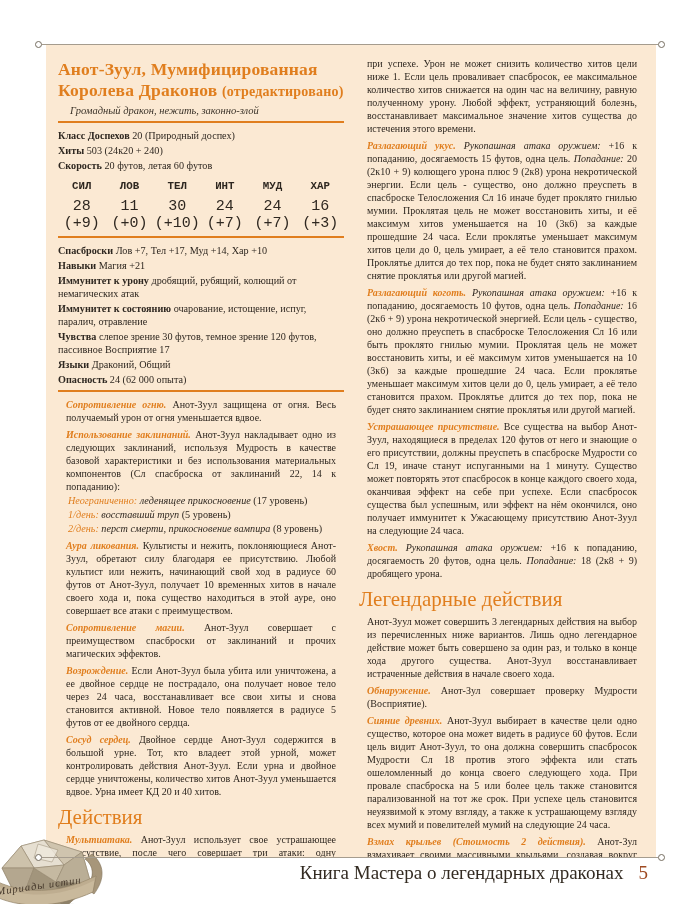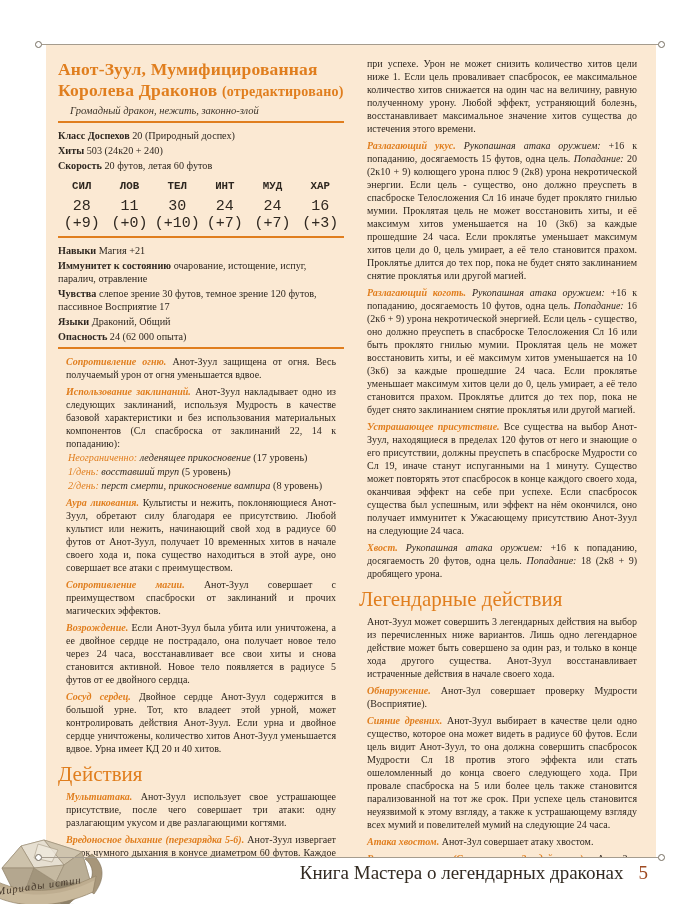--- a/index.html
+++ b/index.html
@@ -102,21 +102,23 @@
           <div class="aval">24 (+7)</div>
         </div>
       <div class="ab">
           <div class="abbr">ХАР</div>
           <div class="aval">16 (+3)</div>
         </div>
     </div>
 
     <hr class="orule">
 
+    <p class="stat"><b>Спасброски</b> <span>Лов +7, Тел +17, Муд +14, Хар +10</span></p>
     <p class="stat"><b>Навыки</b> <span>Магия +21</span></p>
+    <p class="stat"><b>Иммунитет к урону</b> <span>дробящий, рубящий, колющий от немагических атак</span></p>
     <p class="stat"><b>Иммунитет к состоянию</b> <span>очарование, истощение, испуг, паралич, отравление</span></p>
     <p class="stat"><b>Чувства</b> <span>слепое зрение 30 футов, темное зрение 120 футов, пассивное Восприятие 17</span></p>
     <p class="stat"><b>Языки</b> <span>Драконий, Общий</span></p>
     <p class="stat"><b>Опасность</b> <span>24 (62 000 опыта)</span></p>
 
     <hr class="orule">
 
     <p class="para"><i class="tname">Сопротивление огню.</i> <span>Анот-Зуул защищена от огня. Весь получаемый урон от огня уменьшается вдвое.</span></p>
 
     <p class="para"><i class="tname">Использование заклинаний.</i> <span>Анот-Зуул накладывает одно из следующих заклинаний, используя Мудрость в качестве базовой характеристики и без использования материальных компонентов (Сл спасброска от заклинаний 22, 14 к попаданию):</span></p>
@@ -145,21 +147,20 @@
     <p class="para"><i class="tname">Устрашающее присутствие.</i> <span>Все существа на выбор Анот-Зуул, находящиеся в пределах 120 футов от него и знающие о его присутствии, должны преуспеть в спасброске Мудрости со Сл 19, иначе станут испуганными на 1 минуту. Существо может повторять этот спасбросок в конце каждого своего хода, оканчивая эффект на себе при успехе. Если спасбросок существа был успешным, или эффект на нём окончился, оно получает иммунитет к Ужасающему присутствию Анот-Зуул на следующие 24 часа.</span></p>
 
     <p class="para"><i class="tname">Хвост.</i> <i class="it">Рукопашная атака оружием:</i> <span>+16 к попаданию, досягаемость 20 футов, одна цель.</span> <i class="it">Попадание:</i> <span>18 (2к8 + 9) дробящего урона.</span></p>
 
     <h2 class="sect">Легендарные действия</h2>
 
     <p class="para">Анот-Зуул может совершить 3 легендарных действия на выбор из перечисленных ниже вариантов. Лишь одно легендарное действие может быть совершено за один раз, и только в конце хода другого существа. Анот-Зуул восстанавливает истраченные действия в начале своего хода.</p>
 
     <p class="para"><i class="tname">Обнаружение.</i> <span>Анот-Зул совершает проверку Мудрости (Восприятие).</span></p>
     <p class="para"><i class="tname">Сияние древних.</i> <span>Анот-Зуул выбирает в качестве цели одно существо, которое она может видеть в радиусе 60 футов. Если цель видит Анот-Зуул, то она должна совершить спасбросок Мудрости Сл 18 против этого эффекта или стать ошеломленный до конца своего следующего хода. При провале спасброска на 5 или более цель также становится парализованной на тот же срок. При успехе цель становится неуязвимой к этому взгляду, а также к устрашающему взгляду всех мумий и повелителей мумий на следующие 24 часа.</span></p>
-    <p class="para"><i class="tname">Атака хвостом.</i> <span>Анот-Зул совершает атаку хвостом.</span></p>
     <p class="para"><i class="tname">Взмах крыльев (Стоимость 2 действия).</i> <span>Анот-Зул взмахивает своими массивными крыльями, создавая вокруг себя магическим образом вихри пыли и песка. Все существа в радиусе 15 футов от Анот-Зуул должны преуспеть в спасброске Телосложения Сл 16, иначе стать ослепленными до конца своего следующего хода. После чего Анот-Зуул может передвигаться со скоростью полета, не провоцируя атаки.</span></p>
   </div>
 </div>
 
 <div class="logo">
   <svg width="140" height="80" viewBox="0 0 140 80">
     <ellipse cx="54" cy="72" rx="52" ry="7" fill="rgba(70,58,40,0.22)"></ellipse>
     <g stroke="#958871" stroke-width="0.6">
       <polygon points="50,2 88,14 97,46 68,72 26,66 8,30 27,8" fill="#d8cebb"></polygon>
       <polygon points="50,2 70,27 88,14" fill="#cfc4ae"></polygon>

